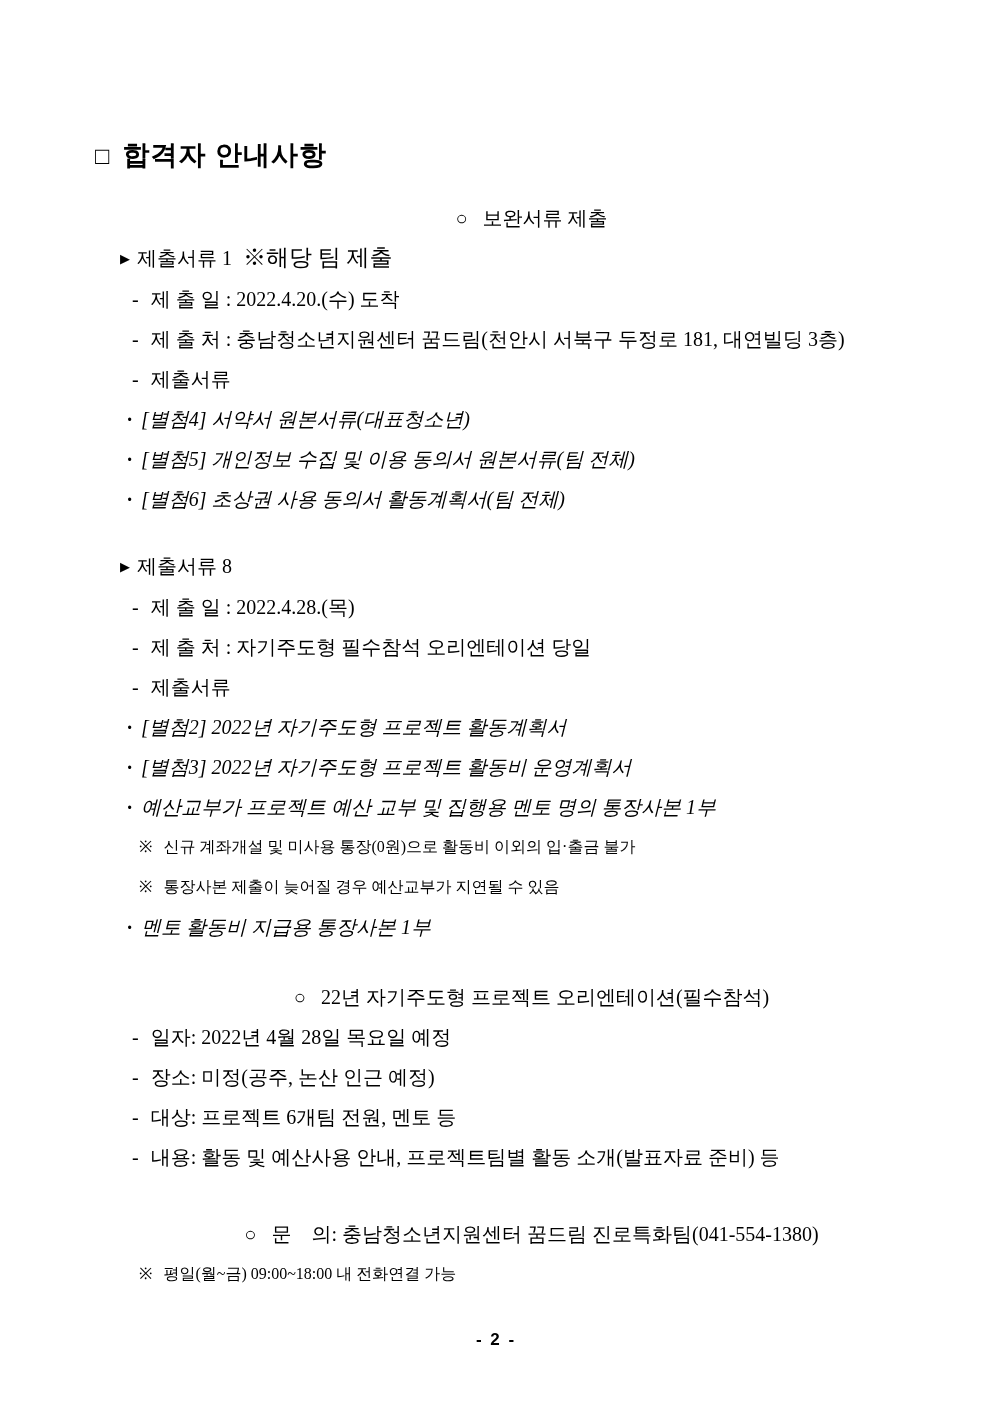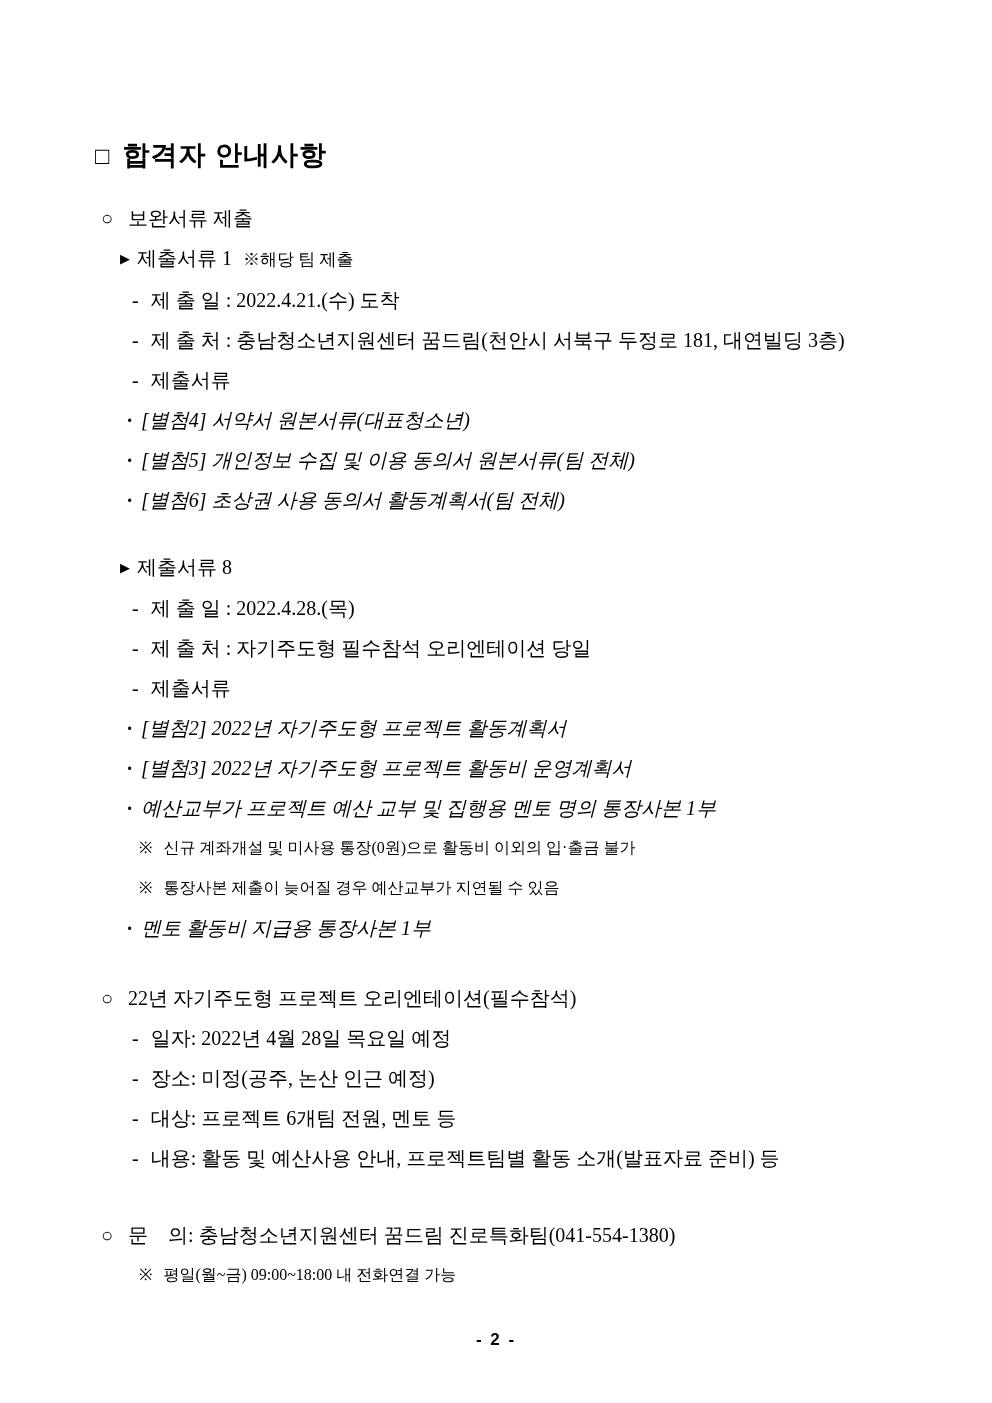--- a/index.html
+++ b/index.html
@@ -33,32 +33,32 @@
   .doc-title .bullet {
     font-size: 24px;
     margin-right: 12px;
     font-weight: normal;
   }
   .line {
     font-size: 20px;
     line-height: 40px;
     white-space: pre-wrap;
   }
-  .l-circle { padding-left: 6px; }
+  .l-circle { padding-left: 6px; text-align: center; }
   .l-arrow  { padding-left: 25px; }
   .l-dash   { padding-left: 37px; }
   .l-dot    { padding-left: 32px; font-style: italic; }
   .l-note   { padding-left: 44px; font-size: 16px; }
   .l-circle .bullet { margin-right: 15px; font-size: 20px; }
   .l-arrow  .bullet { margin-right: 7px; font-size: 13px; vertical-align: 2px; }
   .l-dash   .bullet { margin-right: 12px; }
   .l-dot    .bullet { margin-right: 9px; font-weight: bold; }
   .l-note   .bullet { margin-right: 11px; }
   .inline-note {
-    font-size: 17px;
+    font-size: 23px;
     margin-left: 11px;
   }
   .gap-sm { height: 27px; }
   .gap-md { height: 30px; }
   .gap-lg { height: 37px; }
   .page-footer {
     position: absolute;
     left: 0;
     top: 1330px;
     width: 992px;
@@ -74,21 +74,21 @@
 <body>
 
 <div class="doc-content">
 
   <div class="doc-title"><span class="bullet">□</span><span>합격자 안내사항</span></div>
 
   <div class="line l-circle"><span class="bullet">○</span><span>보완서류 제출</span></div>
 
   <div class="line l-arrow"><span class="bullet">▶</span><span>제출서류 1</span><span class="inline-note">※해당 팀 제출</span></div>
 
-  <div class="line l-dash"><span class="bullet">-</span><span>제 출 일 : 2022.4.21.(수) 도착</span></div>
+  <div class="line l-dash"><span class="bullet">-</span><span>제 출 일 : 2022.4.20.(수) 도착</span></div>
 
   <div class="line l-dash"><span class="bullet">-</span><span>제 출 처 : 충남청소년지원센터 꿈드림(천안시 서북구 두정로 181, 대연빌딩 3층)</span></div>
 
   <div class="line l-dash"><span class="bullet">-</span><span>제출서류</span></div>
 
   <div class="line l-dot"><span class="bullet">·</span><span>[별첨4] 서약서 원본서류(대표청소년)</span></div>
 
   <div class="line l-dot"><span class="bullet">·</span><span>[별첨5] 개인정보 수집 및 이용 동의서 원본서류(팀 전체)</span></div>
 
   <div class="line l-dot"><span class="bullet">·</span><span>[별첨6] 초상권 사용 동의서 활동계획서(팀 전체)</span></div>

